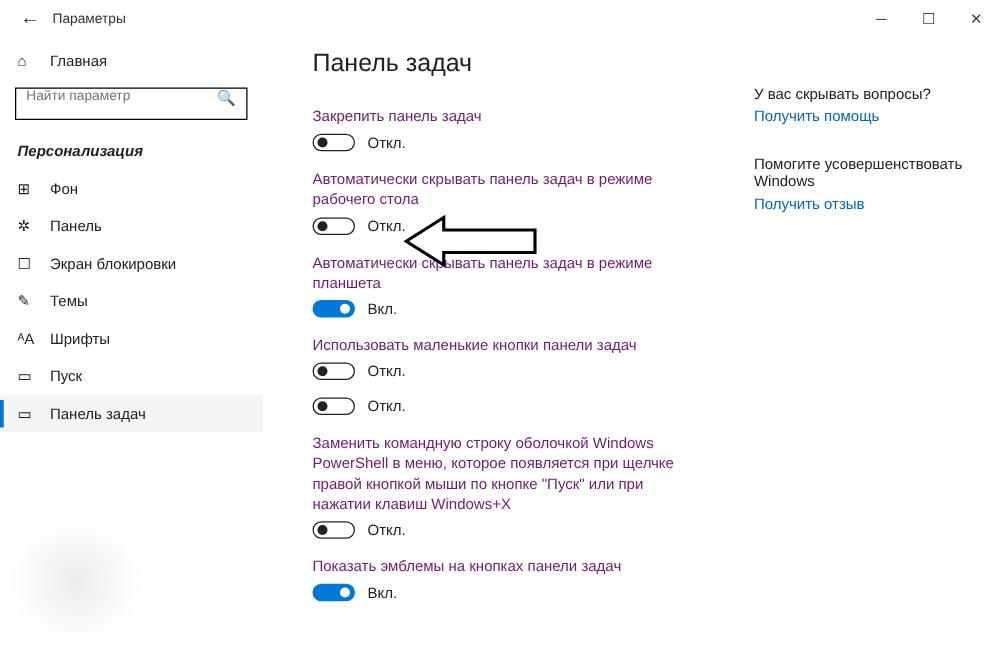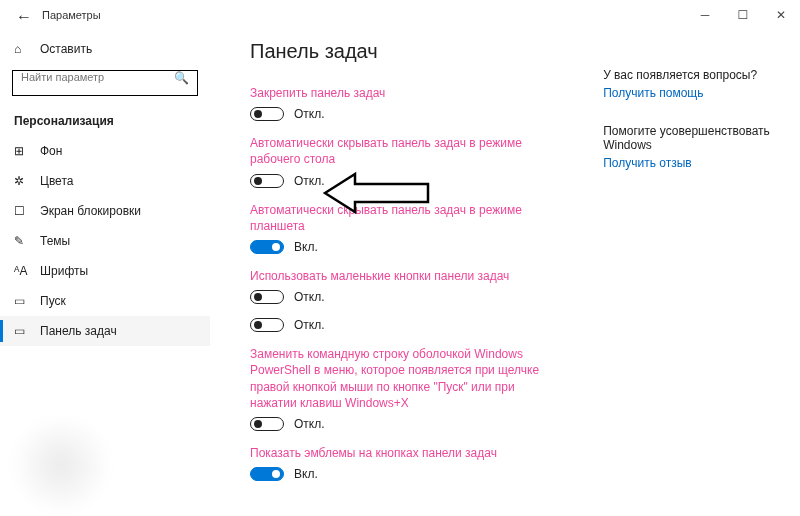--- a/index.html
+++ b/index.html
@@ -12,31 +12,31 @@
 .titlebar .winbtn { width: 38px; height: 30px; display: flex; align-items: center; justify-content: center; font-size: 12px; color: #444; }
 
 .shell { display: flex; height: 486px; }
 
 .sidebar { width: 210px; padding-top: 6px; position: relative; }
 .home { display: flex; align-items: center; padding: 6px 14px; font-size: 12px; color: #222; }
 .home .ico { width: 16px; margin-right: 10px; }
 .searchbox { margin: 8px 12px 14px 12px; height: 26px; border: 1px solid #000000; display: flex; align-items: flex-start; padding: 0 8px; background: #fff; }
 .searchbox input { border: none; outline: none; flex: 1; font-size: 11px; color: #555; background: transparent; }
 .searchbox .sico { color: #555; font-size: 12px; }
-.groupheader { font-size: 12px; font-weight: 600; color: #222; padding: 4px 14px 8px 14px; }
+.groupheader { font-size: 12px; font-weight: 600; color: #222; padding: 4px 14px 8px 14px; font-style: italic; }
 .navitem { display: flex; align-items: center; height: 30px; padding: 0 14px; font-size: 12px; color: #222; position: relative; }
 .navitem .ico { width: 16px; margin-right: 10px; font-size: 12px; }
 .navitem.active::before { content: ""; position: absolute; left: 0; top: 4px; bottom: 4px; width: 3px; background: #0078d7; }
 .navitem.active { background: rgba(0,0,0,0.04); }
 
 .content { flex: 1; display: flex; padding: 10px 0 0 40px; overflow: hidden; }
 .main { width: 350px; }
 .main h1 { font-size: 20px; font-weight: 400; color: #222; margin-bottom: 22px; }
 .setting { margin-bottom: 14px; }
-.setting .lbl { font-size: 12px; color: #ec4899; line-height: 1.35; margin-bottom: 6px; }
+.setting .lbl { font-size: 12px; color: #701a75; line-height: 1.35; margin-bottom: 6px; }
 .toggle-row { display: flex; align-items: center; }
 .toggle { width: 34px; height: 14px; border: 1px solid #222; border-radius: 8px; position: relative; background: #fff; }
 .toggle .knob { width: 8px; height: 8px; background: #222; border-radius: 50%; position: absolute; top: 2px; left: 3px; }
 .toggle.on { background: #0078d7; border-color: #0078d7; }
 .toggle.on .knob { background: #fff; left: auto; right: 3px; }
 .toggle-row .state { font-size: 12px; color: #222; margin-left: 10px; }
 
 .aside { margin-left: 40px; width: 220px; padding-top: 28px; }
 .aside .q { font-size: 12px; color: #222; margin-bottom: 4px; }
 .aside .link { font-size: 12px; color: #0067c0; margin-bottom: 24px; cursor: pointer; }
@@ -55,35 +55,35 @@
     <div class="winbtn">─</div>
     <div class="winbtn">☐</div>
     <div class="winbtn">✕</div>
   </div>
 </div>
 
 <div class="shell">
   <div class="sidebar">
     <div class="home">
       <span class="ico">⌂</span>
-      <span>Оставить</span>
+      <span>Главная</span>
     </div>
     <div class="searchbox">
       <input type="text" placeholder="Найти параметр" style="">
       <span class="sico">🔍</span>
     </div>
     <div class="groupheader">Персонализация</div>
 
     <div class="navitem">
       <span class="ico">⊞</span>
       <span>Фон</span>
     </div>
     <div class="navitem">
       <span class="ico">✲</span>
-      <span>Цвета</span>
+      <span>Панель</span>
     </div>
     <div class="navitem">
       <span class="ico">☐</span>
       <span>Экран блокировки</span>
     </div>
     <div class="navitem">
       <span class="ico">✎</span>
       <span>Темы</span>
     </div>
     <div class="navitem">
@@ -165,21 +165,21 @@
                 <div class="knob"></div>
               </div>
               <span class="state">Вкл.</span>
             </div>
           </div>
         </div>
 
     </div>
 
     <div class="aside">
-      <div class="q">У вас появляется вопросы?</div>
+      <div class="q">У вас скрывать вопросы?</div>
       <div class="link">Получить помощь</div>
       <div class="q">Помогите усовершенствовать Windows</div>
       <div class="link">Получить отзыв</div>
     </div>
   </div>
 </div>
 
 <svg class="arrow-annot" width="120" height="50">
   <polygon points="5,25 35,6 35,16 108,16 108,34 35,34 35,44" fill="#fff" stroke="#000" stroke-width="2.5"></polygon>
 </svg>

